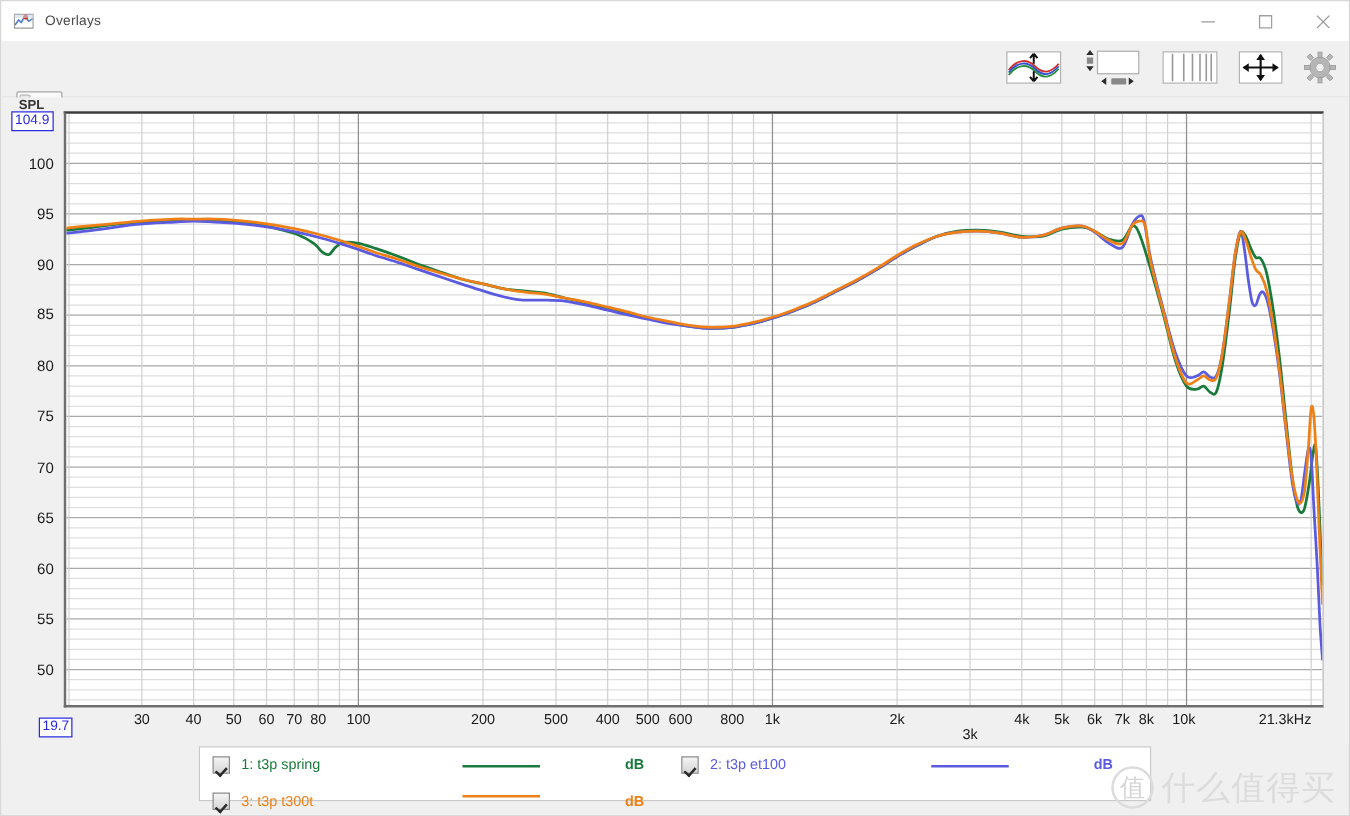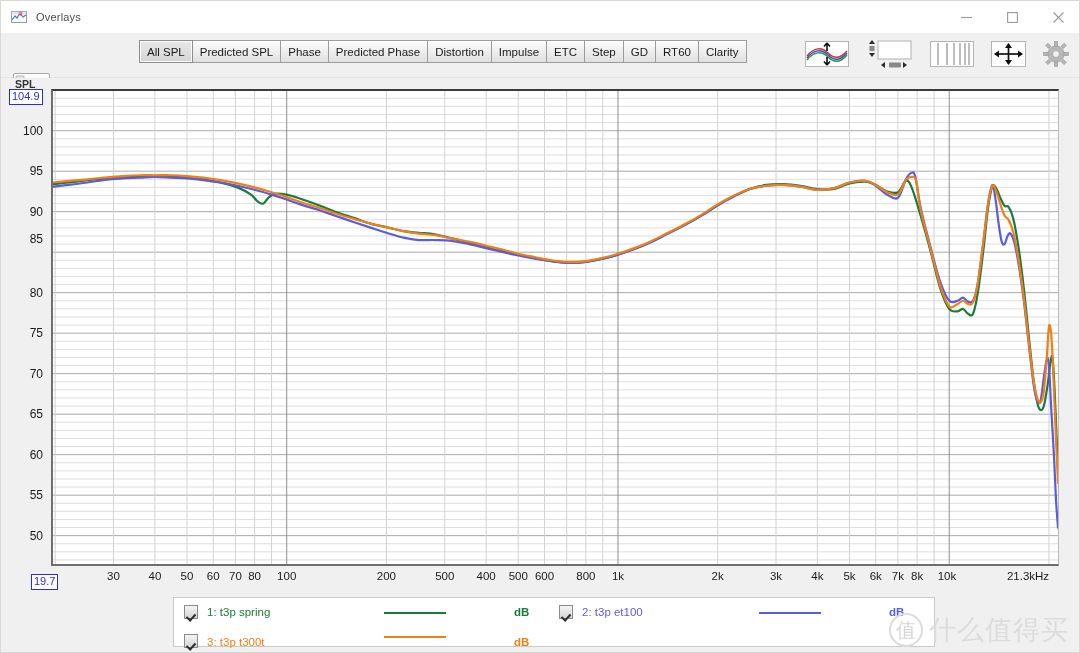--- a/index.html
+++ b/index.html
@@ -131,22 +131,22 @@
   #xlabels { left: 50px; top: 492px; width: 1010px; height: 22px; }
   .xlab {
     position: absolute; top: 0;
     font-size: 11.5px; color: #1a1a1a;
     transform: translateX(-50%);
     white-space: nowrap;
   }
 
   
   #legend {
-    position: absolute; left: 172px; top: 596px;
-    width: 762px; height: 50px;
+    position: absolute; left: 158px; top: 596px;
+    width: 762px; height: 44px;
     background: #ffffff;
     border: 1px solid #c9c9c9;
   }
   .lg-row { position: absolute; height: 24px; display: flex; align-items: center; }
   .lg-check {
     width: 14px; height: 14px; flex: none;
     background: linear-gradient(#f4f4f4,#d6d6d6);
     border: 1px solid #8a8a8a;
     position: relative;
   }
@@ -221,33 +221,20 @@
               <stop offset="1" stop-color="#c9c9c9"></stop>
         </linearGradient>
           </defs>
         <circle cx="22" cy="12.5" r="6" fill="#bfbfbf" stroke="#8a8a8a" stroke-width="0.8"></circle>
         <circle cx="22" cy="12.5" r="3" fill="#6e6e6e"></circle>
         <circle cx="22" cy="12.5" r="1.2" fill="#2a2a2a"></circle>
         <rect x="4" y="8" width="5" height="3" rx="0.6" fill="#e4e4e4"></rect>
       </svg>
     </div>
 
-    <div id="tabs">
-      <div class="tab active">All SPL</div>
-      <div class="tab">Predicted SPL</div>
-      <div class="tab">Phase</div>
-      <div class="tab">Predicted Phase</div>
-      <div class="tab">Distortion</div>
-      <div class="tab">Impulse</div>
-      <div class="tab">ETC</div>
-      <div class="tab">Step</div>
-      <div class="tab">GD</div>
-      <div class="tab">RT60</div>
-      <div class="tab">Clarity</div>
-    </div>
 
     <div id="tool-icons">
 
       <div class="ticon framed" style="width:44px;height:26px;">
         <svg width="42" height="24" viewBox="0 0 42 24">
           <path d="M1 14 C8 5, 16 5, 22 11 S34 17, 41 9" fill="none" stroke="#d03030" stroke-width="1.5"></path>
           <path d="M1 16 C8 7, 16 7, 22 13 S34 19, 41 11" fill="none" stroke="#3050d0" stroke-width="1.5"></path>
           <path d="M1 18 C8 9, 16 9, 22 15 S34 21, 41 13" fill="none" stroke="#2a9040" stroke-width="1.5"></path>
           <path d="M21 1 L21 9 M21 1 L18 4.5 M21 1 L24 4.5" stroke="#111" stroke-width="1.6" fill="none"></path>
           <path d="M21 23 L21 15 M21 23 L18 19.5 M21 23 L24 19.5" stroke="#111" stroke-width="1.6" fill="none"></path>
@@ -309,21 +296,21 @@
 
   <div id="graph-wrap">
     <span id="spl-label">SPL</span>
     <span class="axval" id="ytop-val">104.9</span>
     <span class="axval" id="xleft-val">19.7</span>
 
     <div id="ylabels">
         <span class="ylab" style="top: 41.6866px;">100</span>
         <span class="ylab" style="top: 82.1832px;">95</span>
         <span class="ylab" style="top: 122.68px;">90</span>
-        <span class="ylab" style="top: 150px;">85</span>
+        <span class="ylab" style="top: 162px;">85</span>
         <span class="ylab" style="top: 203.673px;">80</span>
         <span class="ylab" style="top: 244.17px;">75</span>
         <span class="ylab" style="top: 284.666px;">70</span>
         <span class="ylab" style="top: 325.163px;">65</span>
         <span class="ylab" style="top: 365.659px;">60</span>
         <span class="ylab" style="top: 406.156px;">55</span>
         <span class="ylab" style="top: 446.652px;">50</span>
       </div>
 
     <div id="plot">
@@ -431,21 +418,21 @@
         <span class="xlab" style="left: 203.61px;">80</span>
         <span class="xlab" style="left: 235.712px;">100</span>
         <span class="xlab" style="left: 335.43px;">200</span>
         <span class="xlab" style="left: 393.761px;">500</span>
         <span class="xlab" style="left: 435.147px;">400</span>
         <span class="xlab" style="left: 467.249px;">500</span>
         <span class="xlab" style="left: 493.479px;">600</span>
         <span class="xlab" style="left: 534.865px;">800</span>
         <span class="xlab" style="left: 566.967px;">1k</span>
         <span class="xlab" style="left: 666.685px;">2k</span>
-        <span class="xlab" style="left: 725.016px;">3k</span>
+        <span class="xlab" style="left: 725.016px; margin-top: 12px;">3k</span>
         <span class="xlab" style="left: 766.403px;">4k</span>
         <span class="xlab" style="left: 798.505px;">5k</span>
         <span class="xlab" style="left: 824.734px;">6k</span>
         <span class="xlab" style="left: 846.91px;">7k</span>
         <span class="xlab" style="left: 866.121px;">8k</span>
         <span class="xlab" style="left: 896px;">10k</span>
         <span class="xlab" style="left: 977px; text-align: right;">21.3kHz</span>
       </div>
   </div>
 

